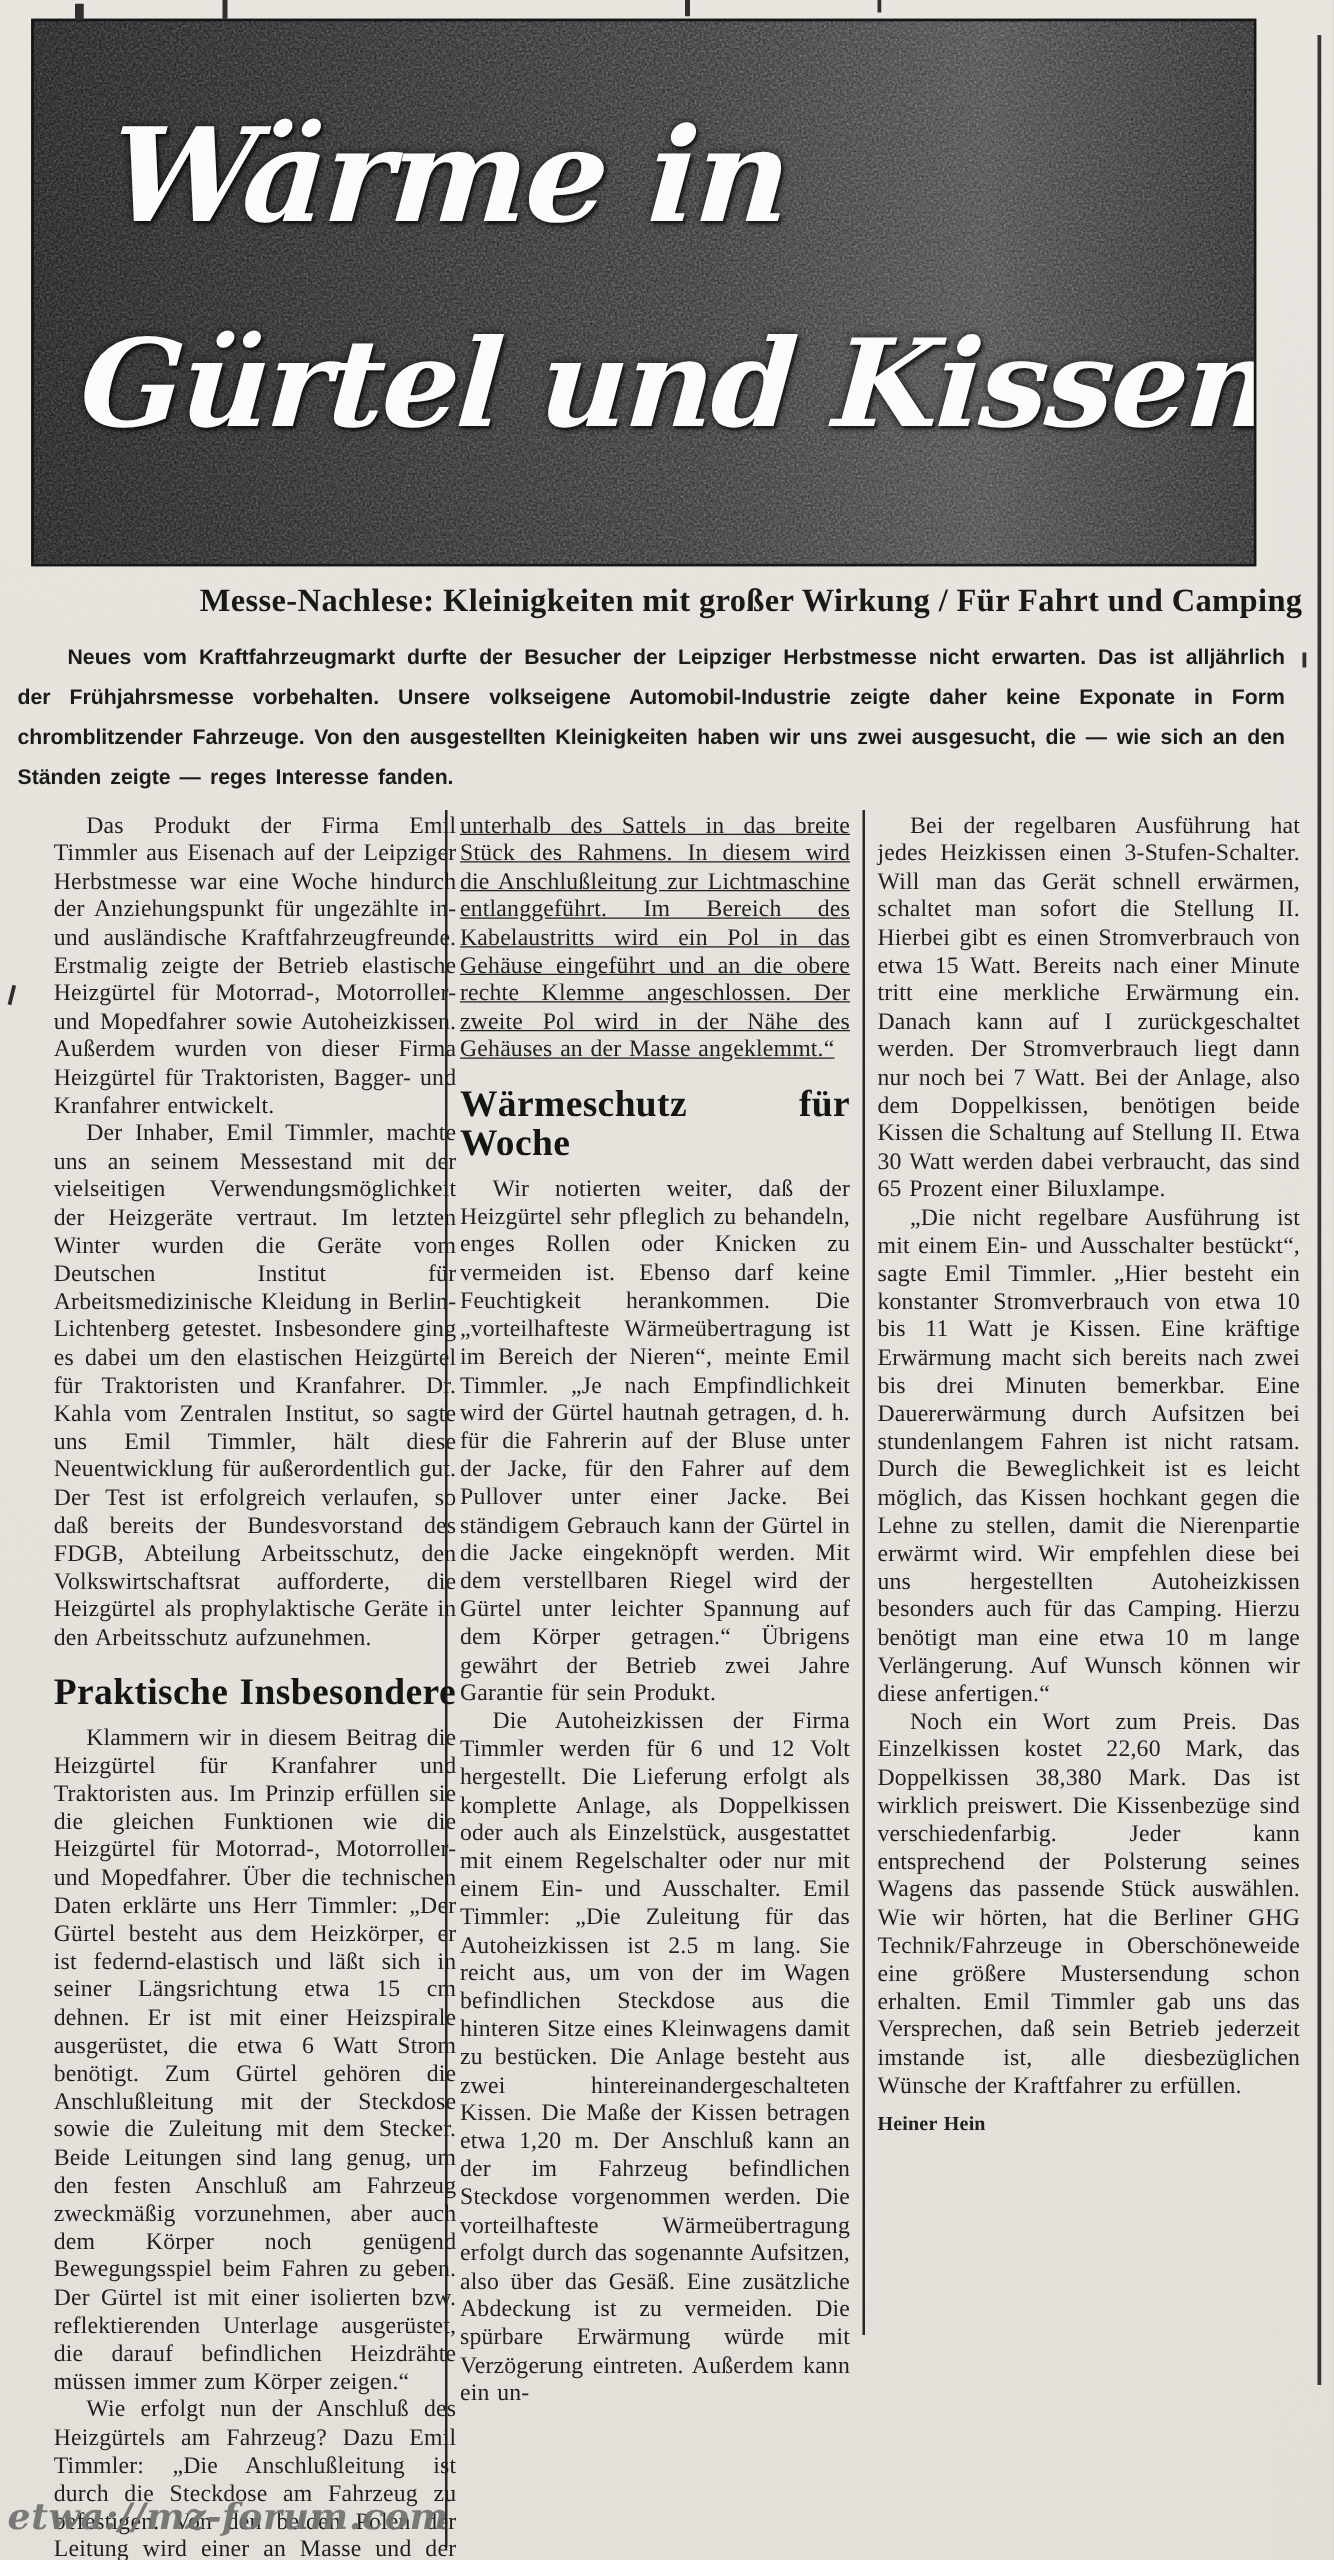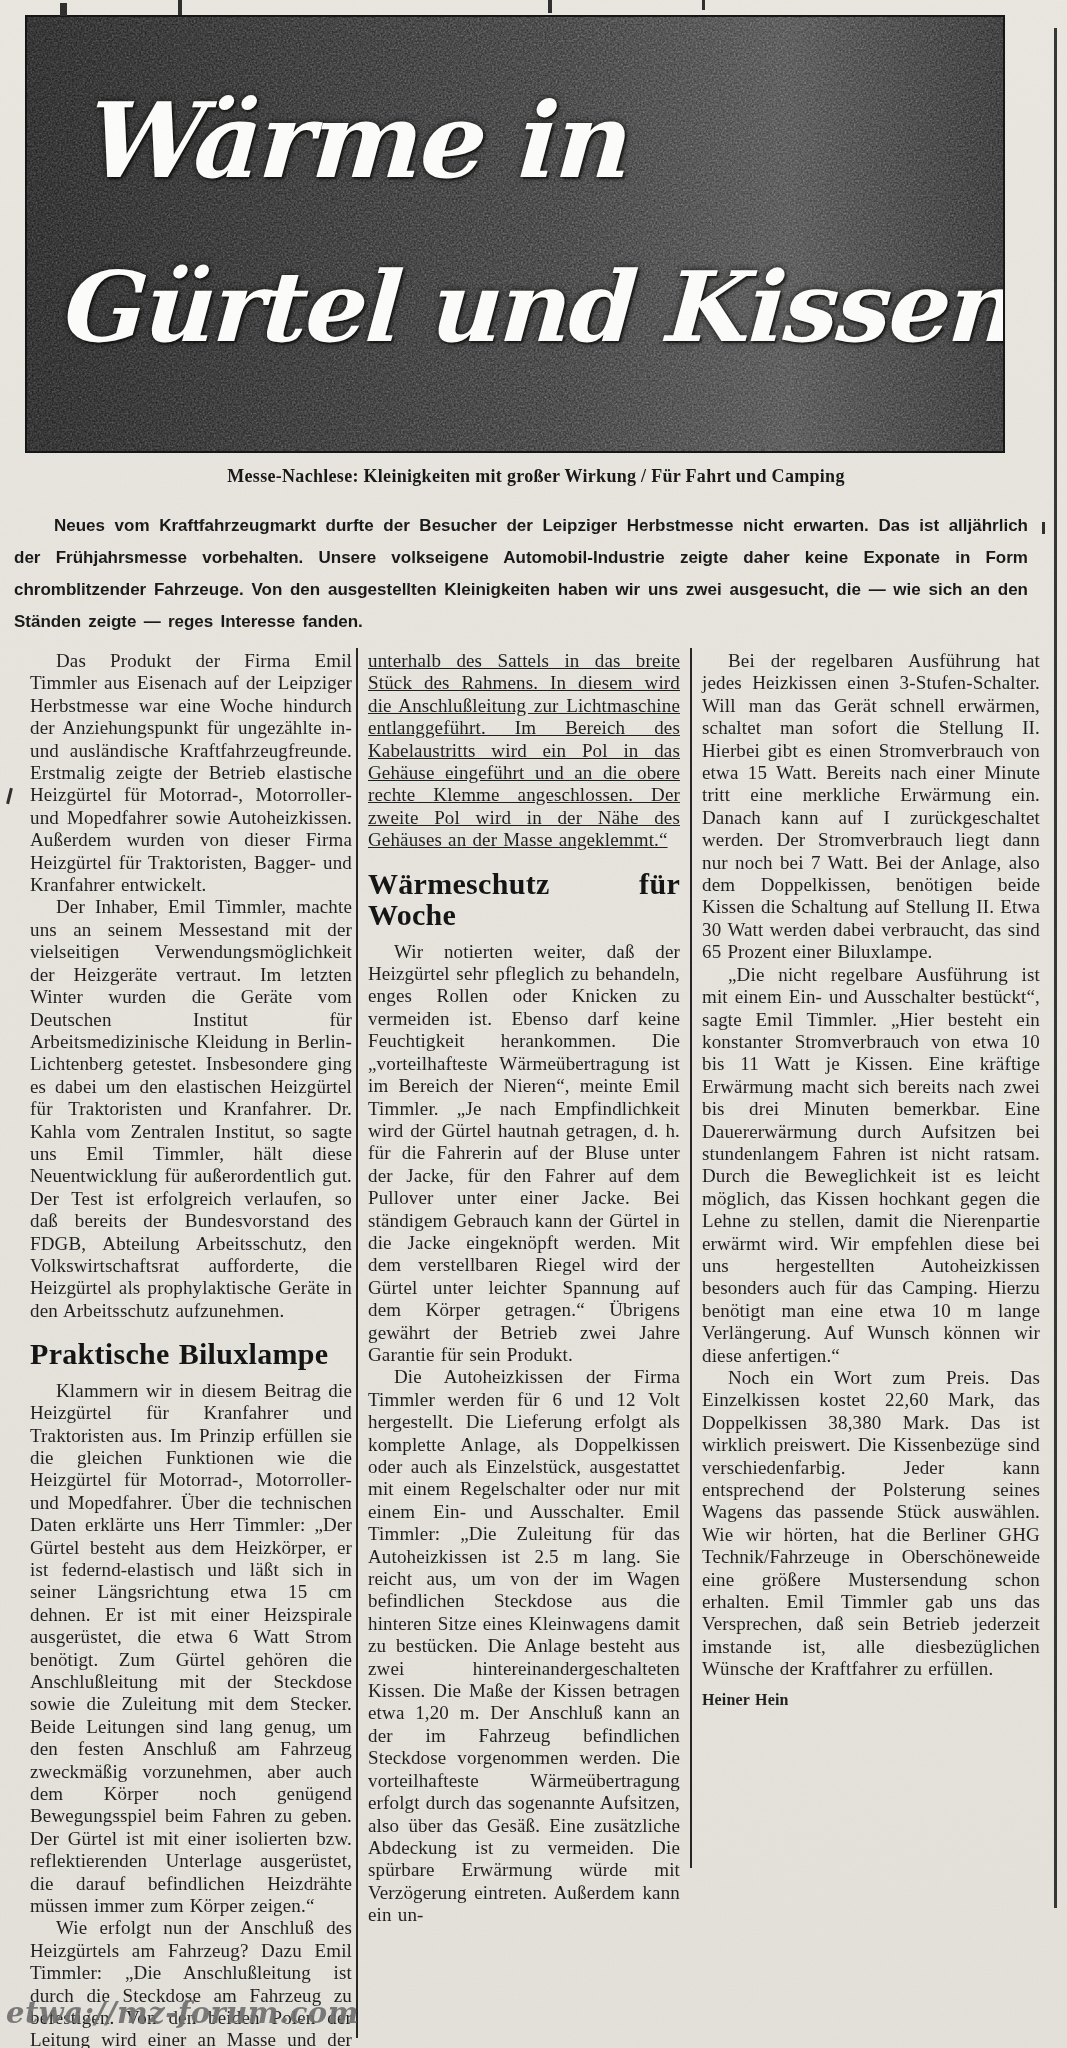--- a/index.html
+++ b/index.html
@@ -14,29 +14,29 @@
   .masthead .shade{position:absolute;inset:0;background:linear-gradient(90deg,rgba(0,0,0,.30) 0%,rgba(90,90,90,.18) 55%,rgba(150,150,150,.28) 78%,rgba(40,40,40,.25) 100%);}
   .mast-title{
     position:absolute;color:#fdfdfb;font-family:"DejaVu Serif",serif;
     font-style:italic;font-weight:700;transform:skewX(-4deg);
     text-shadow:0 0 7px rgba(0,0,0,.85),2px 2px 2px rgba(0,0,0,.6);
     white-space:nowrap;letter-spacing:-2px;line-height:1;
   }
   .mast-title.line1{left:62px;top:72px;font-size:104px;}
   .mast-title.line2{left:38px;top:242px;font-size:97px;}
   
-  .subhead{position:absolute;left:30px;top:466px;width:1012px;text-align:center;font-weight:700;font-size:18px;letter-spacing:.3px;color:#141414;}
+  .subhead{position:absolute;left:30px;top:466px;width:1012px;text-align:right;font-weight:700;font-size:26px;letter-spacing:.3px;color:#141414;}
   .lead{
     position:absolute;left:14px;top:510px;width:1014px;
     font-family:"Liberation Sans",sans-serif;font-weight:700;font-size:17px;
     line-height:32px;text-align:justify;word-spacing:2.5px;color:#151515;text-indent:40px;
   }
   
   .col{position:absolute;top:650px;font-size:19px;line-height:22.4px;text-align:justify;word-spacing:1.2px;letter-spacing:.15px;}
-  .col-1{left:30px;width:322px;height:1398px;overflow:hidden;}
+  .col-1{left:43px;width:322px;height:1398px;overflow:hidden;}
   .col-2{left:368px;width:312px;}
   .col-3{left:702px;width:338px;}
   .para{margin:0;text-indent:26px;}
   .para.cont{text-indent:0;text-decoration:underline;}
   .sec-head{font-size:30px;font-weight:700;margin:16px 0 10px 0;line-height:1.05;letter-spacing:.3px;color:#101010;}
   .byline{margin:8px 4px 0 0;text-align:left;font-weight:700;font-size:16px;}
   
   .vrule{position:absolute;background:#222;}
   .rule-col12{left:356px;top:648px;width:2px;height:1390px;}
   .rule-col23{left:690px;top:648px;width:2px;height:1220px;}
@@ -79,21 +79,21 @@
   <div class="speck" style="left:60px;top:3px;width:7px;height:13px;"></div>
   <div class="speck" style="left:178px;top:0;width:4px;height:15px;"></div>
   <div class="speck" style="left:548px;top:0;width:4px;height:13px;"></div>
   <div class="speck" style="left:702px;top:0;width:3px;height:10px;"></div>
   <div class="speck" style="left:1042px;top:522px;width:3px;height:12px;"></div>
   <div class="speck" style="left:8px;top:788px;width:3px;height:16px;transform:rotate(14deg);"></div>
 
   <div class="col col-1">
       <p class="para">Das Produkt der Firma Emil Timmler aus Eisenach auf der Leipziger Herbstmesse war eine Woche hindurch der Anziehungspunkt für ungezählte in- und ausländische Kraftfahrzeugfreunde. Erstmalig zeigte der Betrieb elastische Heizgürtel für Motorrad-, Motorroller- und Mopedfahrer sowie Autoheizkissen. Außerdem wurden von dieser Firma Heizgürtel für Traktoristen, Bagger- und Kranfahrer entwickelt.</p>
       <p class="para">Der Inhaber, Emil Timmler, machte uns an seinem Messestand mit der vielseitigen Verwendungsmöglichkeit der Heizgeräte vertraut. Im letzten Winter wurden die Geräte vom Deutschen Institut für Arbeitsmedizinische Kleidung in Berlin-Lichtenberg getestet. Insbesondere ging es dabei um den elastischen Heizgürtel für Traktoristen und Kranfahrer. Dr. Kahla vom Zentralen Institut, so sagte uns Emil Timmler, hält diese Neuentwicklung für außerordentlich gut. Der Test ist erfolgreich verlaufen, so daß bereits der Bundesvorstand des FDGB, Abteilung Arbeitsschutz, den Volkswirtschaftsrat aufforderte, die Heizgürtel als prophylaktische Geräte in den Arbeitsschutz aufzunehmen.</p>
-      <h2 class="sec-head">Praktische Biluxlampe</h2>
+      <h2 class="sec-head">Praktische Insbesondere</h2>
       <p class="para">Klammern wir in diesem Beitrag die Heizgürtel für Kranfahrer und Traktoristen aus. Im Prinzip erfüllen sie die gleichen Funktionen wie die Heizgürtel für Motorrad-, Motorroller- und Mopedfahrer. Über die technischen Daten erklärte uns Herr Timmler: „Der Gürtel besteht aus dem Heizkörper, er ist federnd-elastisch und läßt sich in seiner Längsrichtung etwa 15 cm dehnen. Er ist mit einer Heizspirale ausgerüstet, die etwa 6 Watt Strom benötigt. Zum Gürtel gehören die Anschlußleitung mit der Steckdose sowie die Zuleitung mit dem Stecker. Beide Leitungen sind lang genug, um den festen Anschluß am Fahrzeug zweckmäßig vorzunehmen, aber auch dem Körper noch genügend Bewegungsspiel beim Fahren zu geben. Der Gürtel ist mit einer isolierten bzw. reflektierenden Unterlage ausgerüstet, die darauf befindlichen Heizdrähte müssen immer zum Körper zeigen.“</p>
       <p class="para">Wie erfolgt nun der Anschluß des Heizgürtels am Fahrzeug? Dazu Emil Timmler: „Die Anschlußleitung ist durch die Steckdose am Fahrzeug zu befestigen. Von den beiden Polen der Leitung wird einer an Masse und der zweite mit dem Zündschloß oder am Regler mit der Klemme verbunden. In beiden Fällen wird nur dann Strom fließen, wenn entweder die Zündung eingeschaltet ist oder die</p>
     </div>
   <div class="col col-2">
       <p class="para cont">unterhalb des Sattels in das breite Stück des Rahmens. In diesem wird die Anschlußleitung zur Lichtmaschine entlanggeführt. Im Bereich des Kabelaustritts wird ein Pol in das Gehäuse eingeführt und an die obere rechte Klemme angeschlossen. Der zweite Pol wird in der Nähe des Gehäuses an der Masse angeklemmt.“</p>
       <h2 class="sec-head">Wärmeschutz für Woche</h2>
       <p class="para">Wir notierten weiter, daß der Heizgürtel sehr pfleglich zu behandeln, enges Rollen oder Knicken zu vermeiden ist. Ebenso darf keine Feuchtigkeit herankommen. Die „vorteilhafteste Wärmeübertragung ist im Bereich der Nieren“, meinte Emil Timmler. „Je nach Empfindlichkeit wird der Gürtel hautnah getragen, d. h. für die Fahrerin auf der Bluse unter der Jacke, für den Fahrer auf dem Pullover unter einer Jacke. Bei ständigem Gebrauch kann der Gürtel in die Jacke eingeknöpft werden. Mit dem verstellbaren Riegel wird der Gürtel unter leichter Spannung auf dem Körper getragen.“ Übrigens gewährt der Betrieb zwei Jahre Garantie für sein Produkt.</p>
       <p class="para">Die Autoheizkissen der Firma Timmler werden für 6 und 12 Volt hergestellt. Die Lieferung erfolgt als komplette Anlage, als Doppelkissen oder auch als Einzelstück, ausgestattet mit einem Regelschalter oder nur mit einem Ein- und Ausschalter. Emil Timmler: „Die Zuleitung für das Autoheizkissen ist 2.5 m lang. Sie reicht aus, um von der im Wagen befindlichen Steckdose aus die hinteren Sitze eines Kleinwagens damit zu bestücken. Die Anlage besteht aus zwei hintereinandergeschalteten Kissen. Die Maße der Kissen betragen etwa 1,20 m. Der Anschluß kann an der im Fahrzeug befindlichen Steckdose vorgenommen werden. Die vorteilhafteste Wärmeübertragung erfolgt durch das sogenannte Aufsitzen, also über das Gesäß. Eine zusätzliche Abdeckung ist zu vermeiden. Die spürbare Erwärmung würde mit Verzögerung eintreten. Außerdem kann ein un-</p>
     </div>
   <div class="col col-3">

